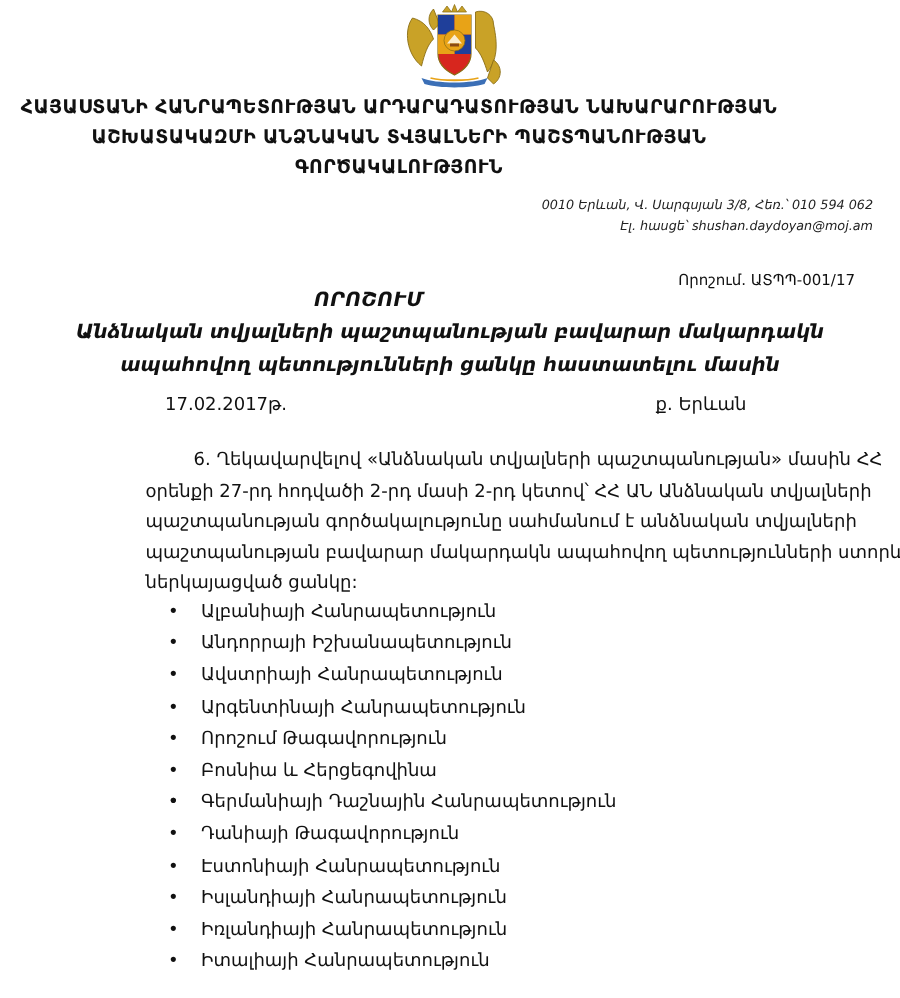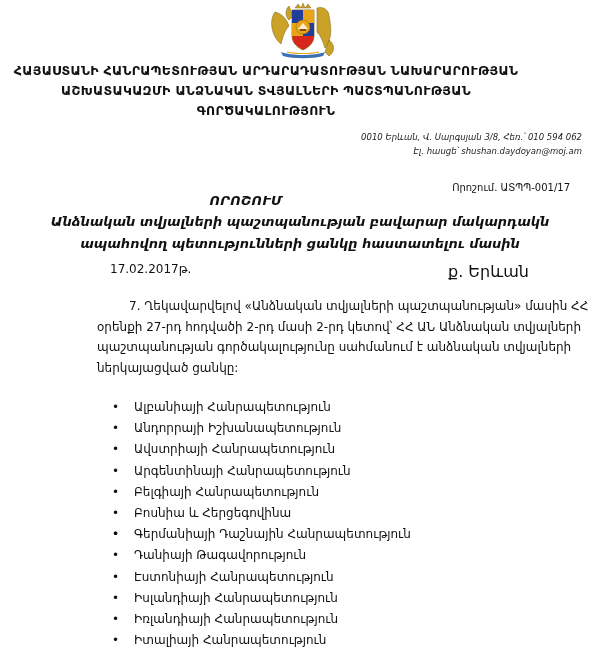--- a/index.html
+++ b/index.html
@@ -27,21 +27,21 @@
     position: absolute; left: 0; width: 492px; top: 193px; text-align: center;
     font-weight: bold; font-style: italic; font-size: 13px; letter-spacing: 0.3px;
   }
   .subtitle {
     position: absolute; left: 0; width: 600px; text-align: center;
     font-weight: bold; font-style: italic; font-size: 13px; line-height: 20px;
   }
   .subtitle.s1 { top: 212px; }
   .subtitle.s2 { top: 234px; }
   .date { position: absolute; left: 110px; top: 262px; font-size: 12px; }
-  .city { position: absolute; left: 448px; top: 262px; font-size: 16px; }
+  .city { position: absolute; left: 437px; top: 262px; font-size: 12px; }
   .para {
     position: absolute; left: 97px; width: 442px; top: 296px;
     font-size: 12px; line-height: 20.6px; text-align: justify;
   }
   .para .line { display: block; text-align: justify; text-align-last: justify; white-space: nowrap; height: 20.6px; }
   .para .line.last { text-align-last: left; }
   .para .line.first { padding-left: 32px; }
   .list { position: absolute; left: 110px; top: 397px; margin: 0; padding: 0; list-style: none; }
   .list li { font-size: 12px; line-height: 21.2px; position: relative; padding-left: 24px; }
   .list li .bullet { position: absolute; left: 2px; top: 0; font-size: 12px; }
@@ -82,32 +82,33 @@
 <div class="decision-no">Որոշում. ԱՏՊՊ-001/17</div>
 
 <div class="title-main">ՈՐՈՇՈՒՄ</div>
 <div class="subtitle s1">Անձնական տվյալների պաշտպանության բավարար մակարդակն</div>
 <div class="subtitle s2">ապահովող պետությունների ցանկը հաստատելու մասին</div>
 
 <div class="date">17.02.2017թ.</div>
 <div class="city">ք. Երևան</div>
 
 <div class="para">
-  <span class="line first">7. Ղեկավարվելով «Անձնական տվյալների պաշտպանության» մասին ՀՀ</span>
+  <span class="line first">6. Ղեկավարվելով «Անձնական տվյալների պաշտպանության» մասին ՀՀ</span>
   <span class="line">օրենքի 27-րդ հոդվածի 2-րդ մասի 2-րդ կետով՝ ՀՀ ԱՆ Անձնական տվյալների</span>
   <span class="line">պաշտպանության գործակալությունը սահմանում է անձնական տվյալների</span>
+  <span class="line">պաշտպանության բավարար մակարդակն ապահովող պետությունների ստորև</span>
   <span class="line last">ներկայացված ցանկը:</span>
 </div>
 
 <ul class="list">
   <li><span class="bullet">•</span><span>Ալբանիայի Հանրապետություն</span></li>
   <li><span class="bullet">•</span><span>Անդորրայի Իշխանապետություն</span></li>
   <li><span class="bullet">•</span><span>Ավստրիայի Հանրապետություն</span></li>
   <li><span class="bullet">•</span><span>Արգենտինայի Հանրապետություն</span></li>
-  <li><span class="bullet">•</span><span>Բելգիայի Հանրապետություն</span></li>
+  <li><span class="bullet">•</span><span>Որոշում Թագավորություն</span></li>
   <li><span class="bullet">•</span><span>Բոսնիա և Հերցեգովինա</span></li>
   <li><span class="bullet">•</span></li>
   <li><span class="bullet">•</span><span>Գերմանիայի Դաշնային Հանրապետություն</span></li>
   <li><span class="bullet">•</span><span>Դանիայի Թագավորություն</span></li>
   <li><span class="bullet">•</span><span>Էստոնիայի Հանրապետություն</span></li>
   <li><span class="bullet">•</span><span>Իսլանդիայի Հանրապետություն</span></li>
   <li><span class="bullet">•</span><span>Իռլանդիայի Հանրապետություն</span></li>
   <li><span class="bullet">•</span><span>Իտալիայի Հանրապետություն</span></li>
 
 </ul>

